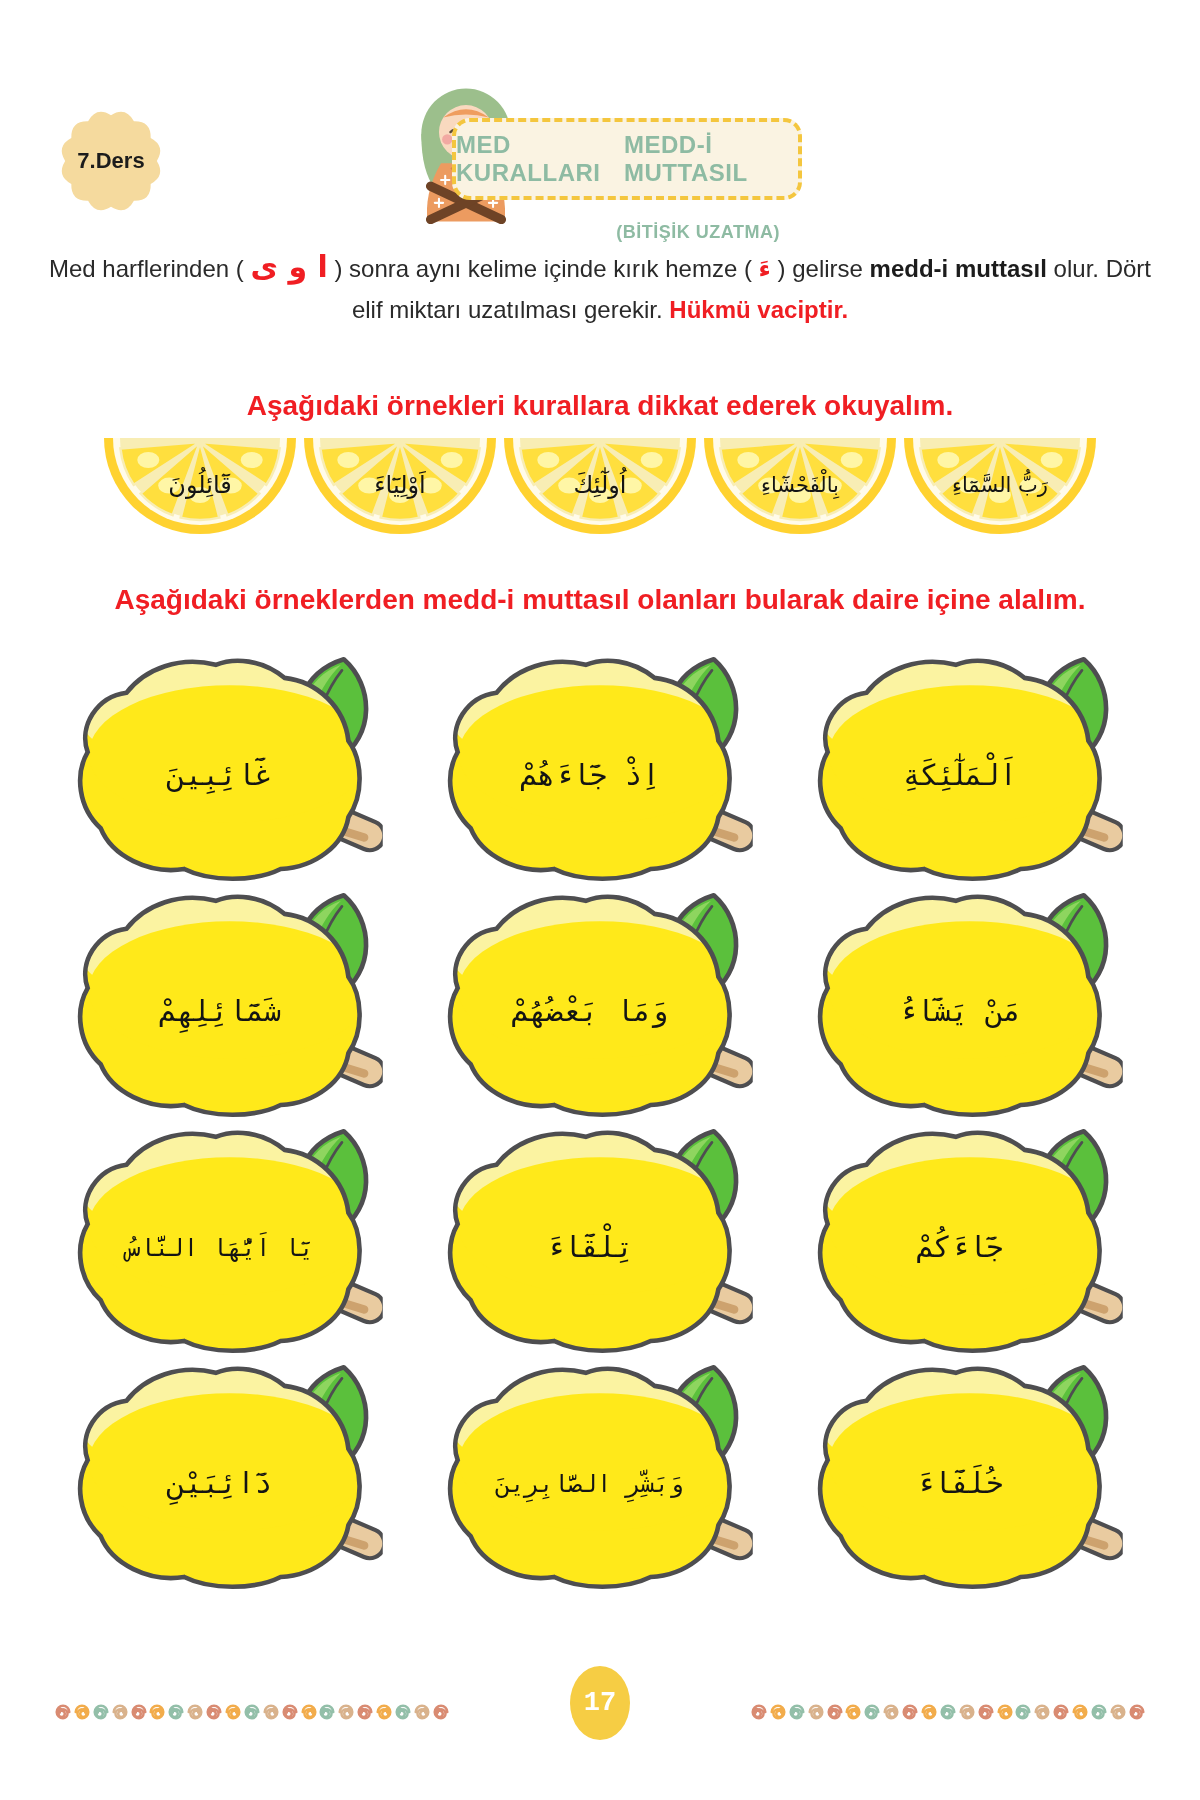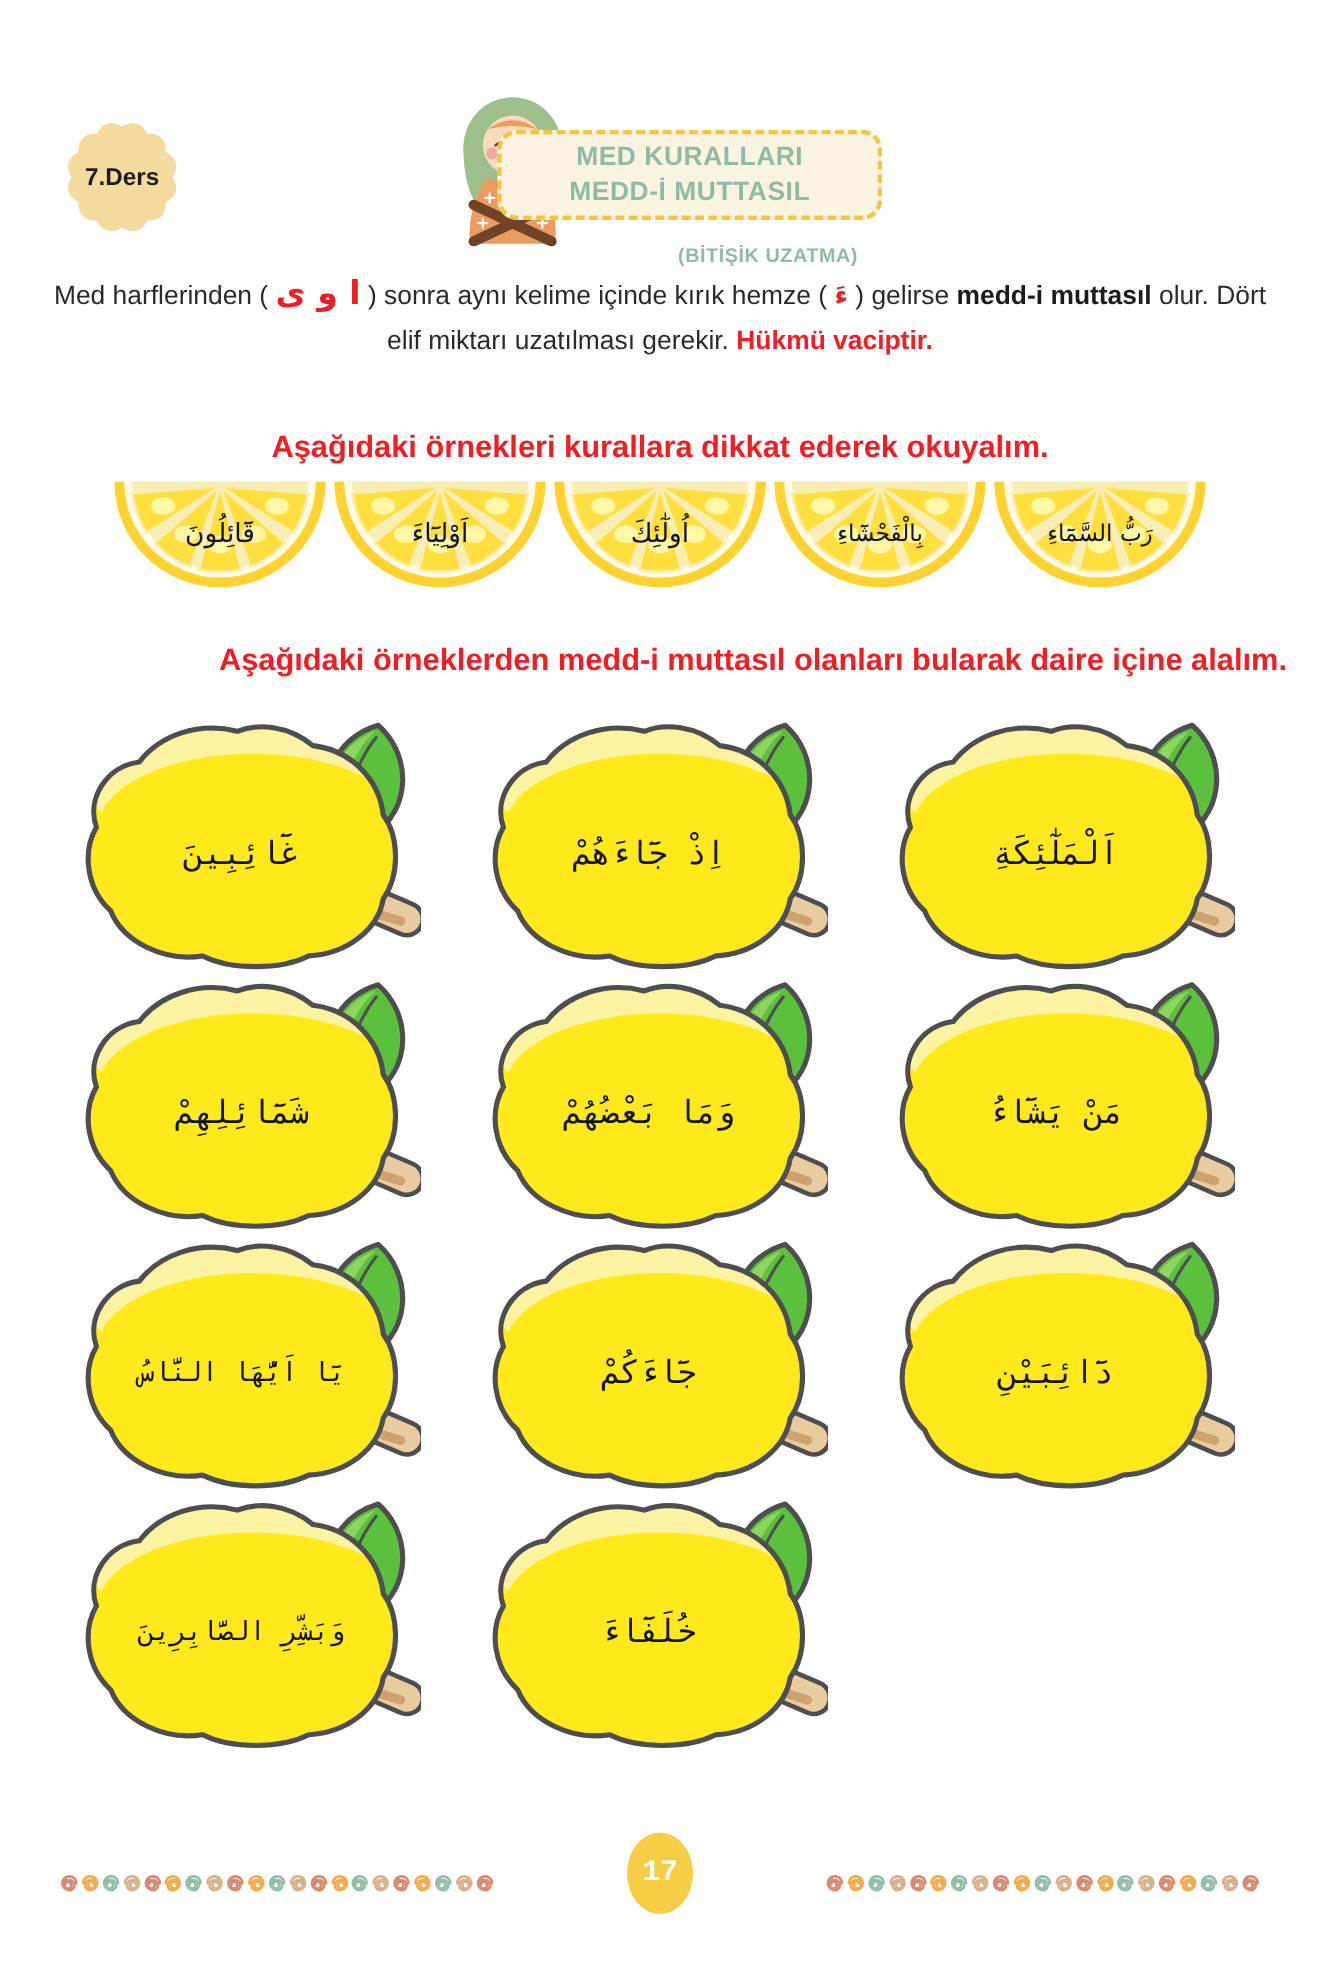--- a/index.html
+++ b/index.html
@@ -9,39 +9,39 @@
   
   .lesson-badge { position:absolute; left:56px; top:106px; width:110px; height:110px; }
   .lesson-badge svg { position:absolute; inset:0; width:100%; height:100%; }
   .lesson-badge .label { position:absolute; inset:0; display:flex; align-items:center; justify-content:center;
       font-size:22px; font-weight:bold; color:#1c1c1c; }
 
   .child-icon { position:absolute; left:414px; top:86px; width:104px; height:138px; }
 
   .title-box { position:absolute; left:452px; top:118px; width:350px; height:82px;
       background:#faf3e2; border:4px dashed #f4c63e; border-radius:18px;
-      display:flex; flex-direction:column; align-items:center; justify-content:center; gap:4px; }
+      display:flex; align-items:center; justify-content:center; gap:4px; }
   .title-box .t { color:#8ebba3; font-weight:bold; font-size:24px; letter-spacing:0.5px; }
 
   .subtitle { position:absolute; left:360px; top:222px; width:420px; text-align:right;
       color:#8ebba3; font-weight:bold; font-size:18px; letter-spacing:0.5px; }
 
   
   .intro { position:absolute; left:48px; top:244px; width:1104px; text-align:center;
       font-size:24px; line-height:1.55; color:#2a2a2a; }
   .intro .ar { font-family:"DejaVu Sans", sans-serif; font-weight:bold; }
   .intro .red { color:#f01e23; }
   .intro .big-ar { font-size:30px; }
   .intro b { color:#1c1c1c; }
   .intro .bold-red { color:#f01e23; font-weight:bold; }
 
   .heading { position:absolute; left:30px; width:1140px; text-align:center;
       color:#f01e23; font-weight:bold; font-size:28px; }
   .heading1 { top:390px; }
-  .heading2 { top:584px;text-align:right; }
+  .heading2 { top:584px; }
 
   
   .slices-row { position:absolute; left:48px; top:432px; width:1104px; height:118px;
       display:flex; justify-content:center; }
   .slice { position:relative; width:200px; height:112px; }
   .slice svg { position:absolute; inset:0; width:100%; height:100%; }
   .slice .word { position:absolute; left:10px; right:10px; top:22px; height:62px;
       display:flex; align-items:center; justify-content:center;
       font-family:"DejaVu Sans", sans-serif; font-size:24px; color:#141414; white-space:nowrap; }
   .slice .word.sm { font-size:21px; }
@@ -243,20 +243,26 @@
     <div class="cell">
       <svg class="lemon-svg" viewBox="0 0 340 250">
           <use href="#lemon-whole"></use>
         </svg>
       <div class="word sz-s" dir="rtl">يَٓا اَيُّهَا النَّاسُ</div>
     </div>
     <div class="cell">
       <svg class="lemon-svg" viewBox="0 0 340 250">
           <use href="#lemon-whole"></use>
         </svg>
+      <div class="word" dir="rtl">تِلْقَٓاءَ</div>
+    </div>
+    <div class="cell">
+      <svg class="lemon-svg" viewBox="0 0 340 250">
+          <use href="#lemon-whole"></use>
+        </svg>
       <div class="word" dir="rtl">جَٓاءَكُمْ</div>
     </div>
     <div class="cell">
       <svg class="lemon-svg" viewBox="0 0 340 250">
           <use href="#lemon-whole"></use>
         </svg>
       <div class="word" dir="rtl">دَٓائِبَيْنِ</div>
     </div>
     <div class="cell">
       <svg class="lemon-svg" viewBox="0 0 340 250">

